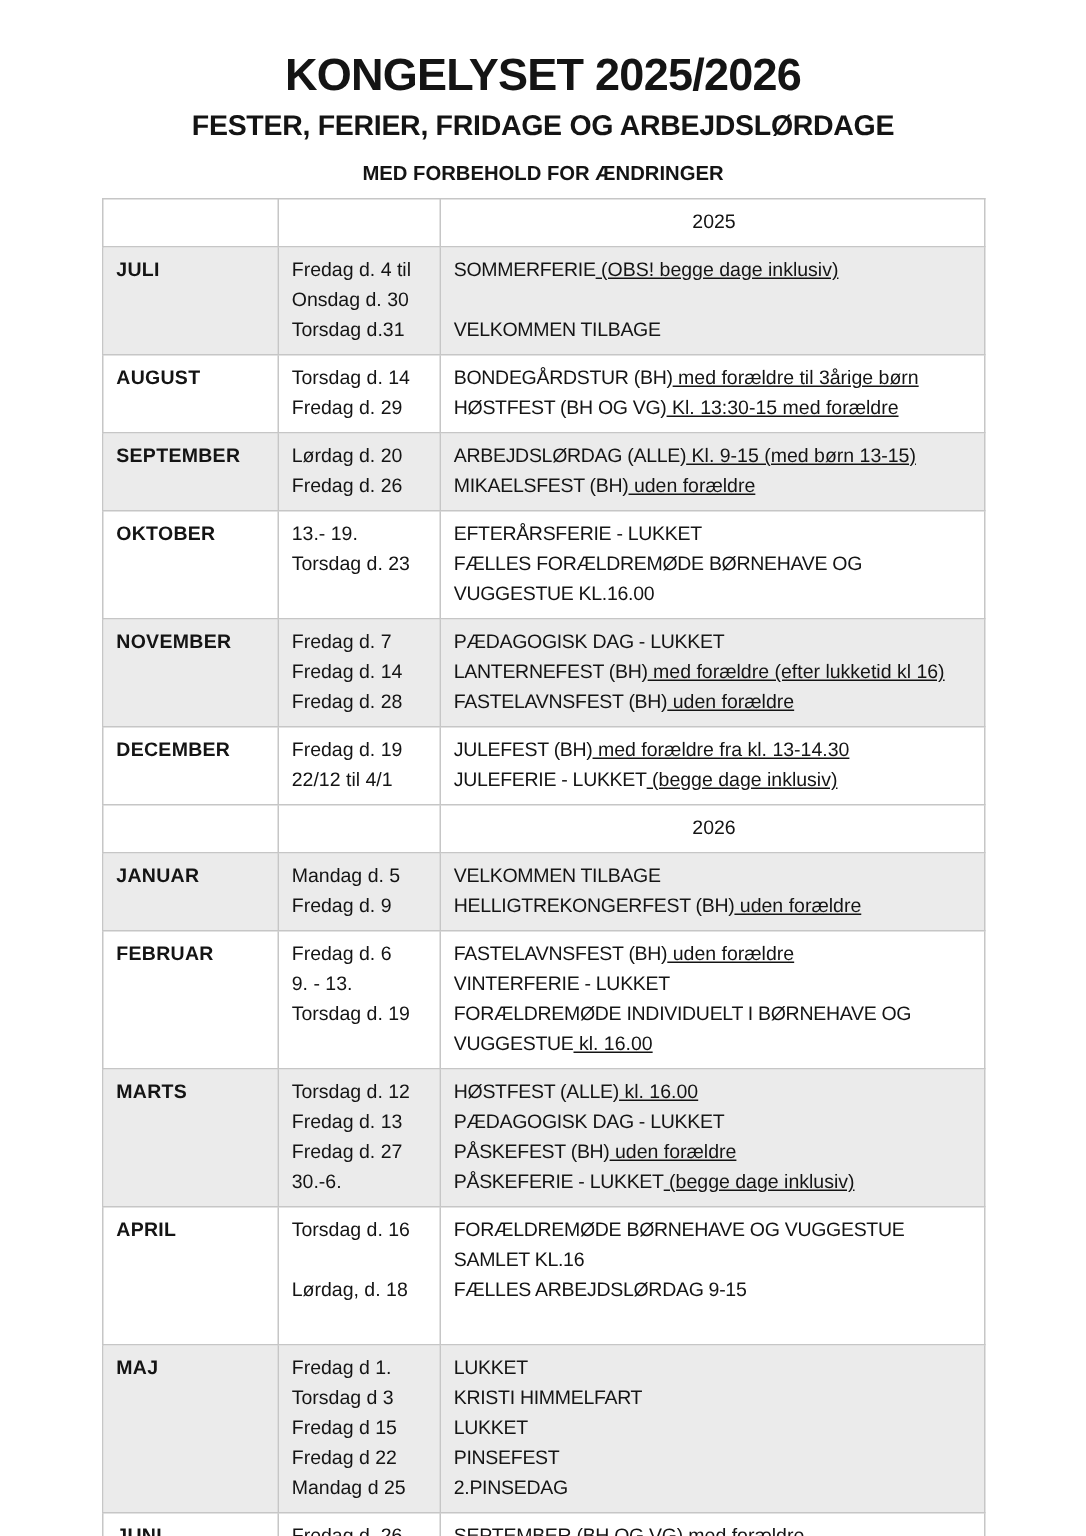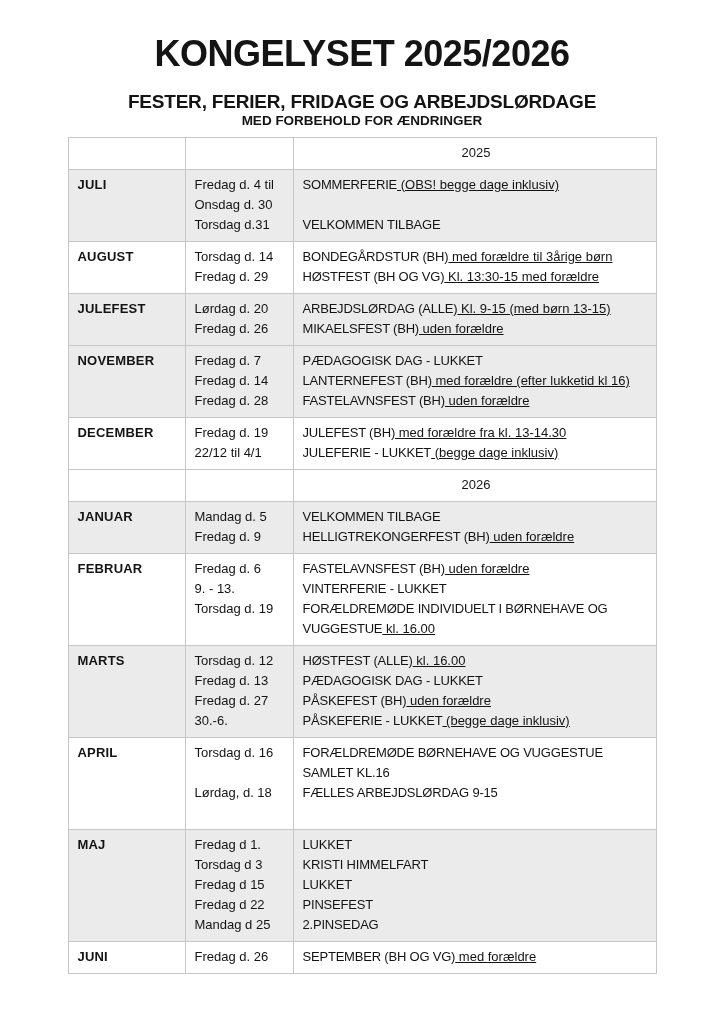--- a/index.html
+++ b/index.html
@@ -14,37 +14,37 @@
     height: 1024px;
     background: #ffffff;
     color: var(--text);
     font-family: "Liberation Sans", "DejaVu Sans", sans-serif;
     overflow: hidden;
   }
   .page { padding-top: 34px; }
 
   .doc-title {
     text-align: center;
-    font-size: 36px;
+    font-size: 30px;
     font-weight: bold;
     letter-spacing: -0.5px;
     line-height: 1.1;
   }
   .doc-subtitle {
     text-align: center;
     font-size: 19px;
     font-weight: bold;
     letter-spacing: -0.2px;
-    margin-top: 17px;
+    margin-top: 7px;
   }
   .doc-note {
     text-align: center;
     font-size: 13.5px;
     font-weight: bold;
-    margin-top: 0;
+    margin-top: 12px;
   }
 
   table.schedule {
     border-collapse: collapse;
     table-layout: fixed;
     width: 588px;
     margin: 9px auto 0 auto;
   }
   table.schedule td {
     border: 1px solid var(--border);
@@ -115,28 +115,39 @@
           <td class="dates-cell">
             <div class="line">Torsdag d. 14</div>
             <div class="line">Fredag d. 29</div>
           </td>
           <td class="events-cell">
             <div class="line"><span class="seg-b">BONDEGÅRDSTUR (BH)</span><span class="seg-r"> med forældre til 3årige børn</span></div>
             <div class="line"><span class="seg-b">HØSTFEST (BH OG VG)</span><span class="seg-r"> Kl. 13:30-15 med forældre</span></div>
           </td>
         </tr>
         <tr class="shaded">
-          <td class="month-cell">JULEFEST</td>
+          <td class="month-cell">SEPTEMBER</td>
           <td class="dates-cell">
             <div class="line">Lørdag d. 20</div>
             <div class="line">Fredag d. 26</div>
           </td>
           <td class="events-cell">
             <div class="line"><span class="seg-b">ARBEJDSLØRDAG (ALLE)</span><span class="seg-r"> Kl. 9-15 (med børn 13-15)</span></div>
             <div class="line"><span class="seg-b">MIKAELSFEST (BH)</span><span class="seg-r"> uden forældre</span></div>
+          </td>
+        </tr>
+        <tr>
+          <td class="month-cell">OKTOBER</td>
+          <td class="dates-cell">
+            <div class="line">13.- 19.</div>
+            <div class="line">Torsdag d. 23</div>
+          </td>
+          <td class="events-cell">
+            <div class="line"><span class="seg-b">EFTERÅRSFERIE - LUKKET</span></div>
+            <div class="line"><span class="seg-b">FÆLLES FORÆLDREMØDE BØRNEHAVE OG VUGGESTUE KL.16.00</span></div>
           </td>
         </tr>
         <tr class="shaded">
           <td class="month-cell">NOVEMBER</td>
           <td class="dates-cell">
             <div class="line">Fredag d. 7</div>
             <div class="line">Fredag d. 14</div>
             <div class="line">Fredag d. 28</div>
           </td>
           <td class="events-cell">

